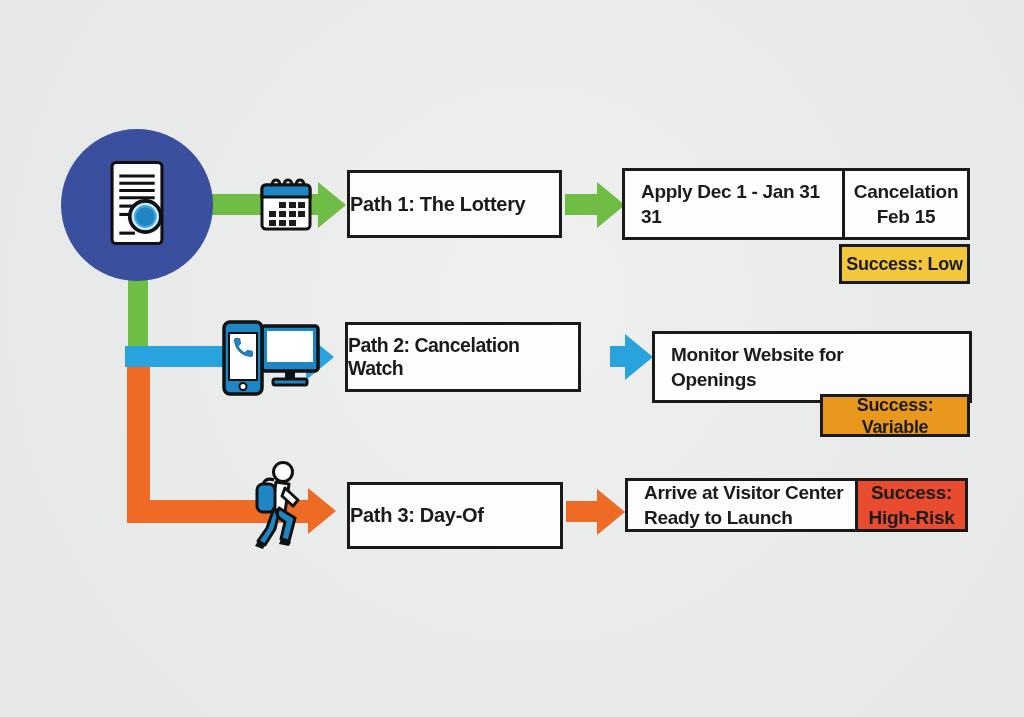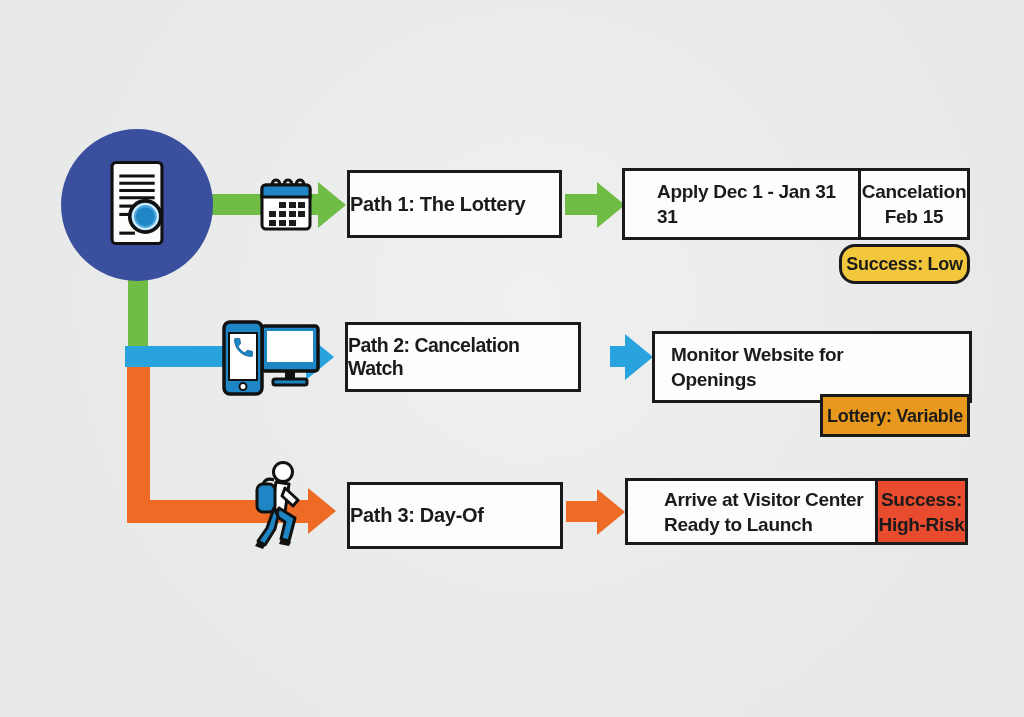--- a/index.html
+++ b/index.html
@@ -146,54 +146,54 @@
       <path d="M38 79 L48 82 L46 86 L36 84 Z" fill="#111"></path>
       <path d="M15 81 L22 85 L20 89 L12 86 Z" fill="#111"></path>
     </svg>
   </span>
 
   <div class="node" style="left:347px;top:170px;width:215px;height:68px;">
     <span class="path-label">Path 1: The Lottery</span>
   </div>
 
   <div class="node group" style="left:622px;top:168px;width:348px;height:72px;">
-    <div class="cell left divider-right" style="width:220px;margin-left:16px;">
+    <div class="cell left divider-right" style="width:220px;">
       <div>Apply Dec 1 - Jan 31</div>
       <div>31</div>
     </div>
     <div class="cell center" style="flex:1;">
       <div>Cancelation</div>
       <div>Feb 15</div>
     </div>
   </div>
 
-  <div class="badge low" style="left:839px;top:244px;width:131px;height:40px;border-radius:16px;">
+  <div class="badge low" style="left:839px;top:244px;width:131px;height:40px;">
     <span>Success: Low</span>
   </div>
 
   <div class="node" style="left:345px;top:322px;width:236px;height:70px;">
     <span class="path-label" style="letter-spacing:-0.5px;font-size:19.5px;">Path 2: Cancelation Watch</span>
   </div>
 
   <div class="node group" style="left:652px;top:320px;width:320px;height:72px;margin-top:11px;">
     <div class="cell left" style="width:100%;">
       <div>Monitor Website for</div>
       <div>Openings</div>
     </div>
   </div>
 
   <div class="badge variable" style="left:820px;top:394px;width:150px;height:43px;">
-    <span>Lottery: Variable</span>
+    <span>Success: Variable</span>
   </div>
 
   <div class="node" style="left:347px;top:482px;width:216px;height:67px;">
     <span class="path-label">Path 3: Day-Of</span>
   </div>
 
-  <div class="node group" style="left:625px;top:478px;width:343px;height:67px;padding-left:20px;">
+  <div class="node group" style="left:625px;top:478px;width:343px;height:54px;">
     <div class="cell left" style="width:227px;">
       <div>Arrive at Visitor Center</div>
       <div>Ready to Launch</div>
     </div>
     <div class="cell center highrisk" style="flex:1;">
       <div>Success:</div>
       <div>High-Risk</div>
     </div>
   </div>
 

